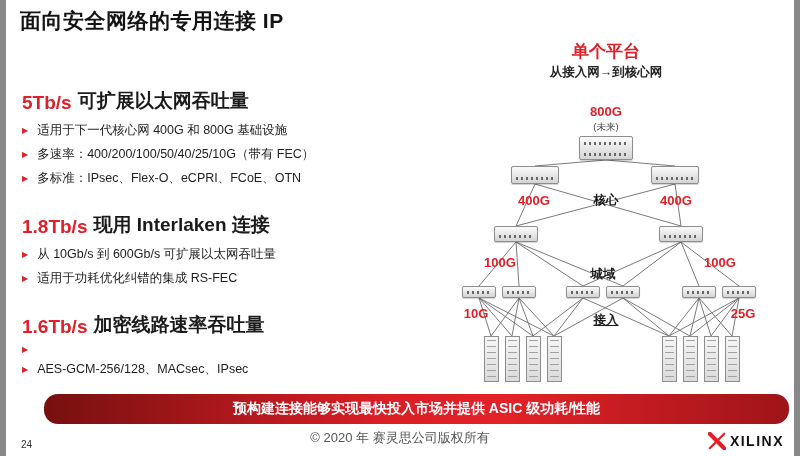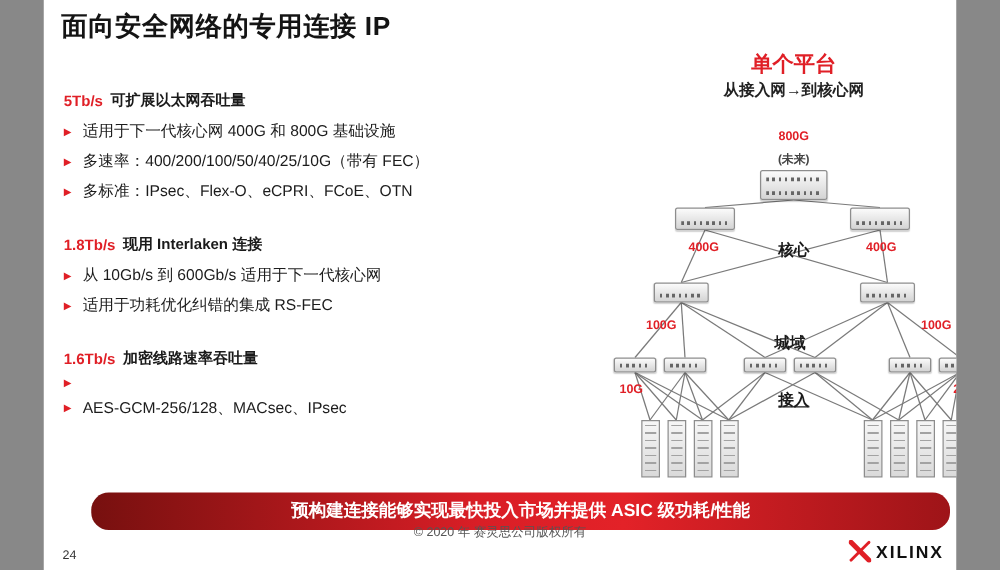--- a/index.html
+++ b/index.html
@@ -1,38 +1,38 @@
 <!DOCTYPE html>
 <html><head>
 <meta charset="utf-8">
 <style>
   * { box-sizing: border-box; margin: 0; padding: 0; }
   body { background:#888; font-family:"Liberation Sans","DejaVu Sans",sans-serif; }
-  .slide { position:relative; width:730px; height:456px; background:#fff; overflow:hidden; margin:0 auto; }
+  .slide { position:relative; width:788px; height:456px; background:#fff; overflow:hidden; margin:0 auto; }
 
   
   .title { position:absolute; left:14px; top:7px; font-size:21px; font-weight:bold; color:#141414; letter-spacing:.5px; }
 
   
   .content { position:absolute; left:16px; top:72px; width:432px; }
   .sec { margin-bottom:25px; }
-  .sec-head { display:flex; align-items:center; gap:6px; font-size:12px; font-weight:bold; color:#1a1a1a; margin:0 0 8px; white-space:nowrap; }
+  .sec-head { display:flex; align-items:flex-end; gap:6px; font-size:19px; font-weight:bold; color:#1a1a1a; margin:16px 0 8px; white-space:nowrap; }
   .sec-head .hl { color:#E01F26; }
   .sec ul { list-style:none; }
   .sec li { display:flex; align-items:center; gap:9px; font-size:12.5px; color:#1c1c1c; margin:7px 0; white-space:nowrap; }
   .bullet-icon { color:#E01F26; font-size:8px; line-height:1; flex:0 0 auto; }
 
   
   .diagram { position:absolute; left:448px; top:40px; width:350px; height:352px; }
   .dlabel { position:absolute; transform:translateX(-50%); font-weight:bold; white-space:nowrap; }
   .dtitle { top:0; left:152px; font-size:17px; color:#E01F26; }
   .dsub   { top:24px; left:152px; font-size:12.5px; color:#222; }
-  .red-lbl { color:#E01F26; font-size:10px; }
+  .red-lbl { color:#E01F26; font-size:13px; }
   .blk-lbl { color:#1a1a1a; font-size:12.5px; }
-  .sm-lbl  { color:#444; font-size:9.5px; font-weight:bold; }
+  .sm-lbl  { color:#444; font-size:9.5px; font-weight:normal; }
 
   .lines { position:absolute; left:0; top:0; }
 
   .sw { position:absolute; background:linear-gradient(180deg,#fbfbfb,#d4d4d4); border:1px solid #8d8d8d; border-radius:2px; box-shadow:0 1px 1px rgba(0,0,0,.18); }
   .sw::after { content:""; position:absolute; left:4px; right:4px; bottom:3px; height:3px;
                background:repeating-linear-gradient(90deg,#666 0 2px,transparent 2px 5px); }
   .sw-lg::before { content:""; position:absolute; left:4px; right:4px; top:5px; height:3px;
                background:repeating-linear-gradient(90deg,#666 0 2px,transparent 2px 5px); }
 
   .rack { position:absolute; width:15px; height:46px; background:linear-gradient(180deg,#f6f6f6,#dadada); border:1px solid #8d8d8d; }
@@ -40,21 +40,21 @@
                background:repeating-linear-gradient(180deg,#a2a2a2 0 1px,transparent 1px 6px); }
 
   
   .banner { position:absolute; left:38px; right:5px; top:394px; height:30px;
             background:linear-gradient(90deg,#77100f,#d91e26 45%,#e32228 62%,#9e1418);
             display:flex; align-items:center; justify-content:center;
             color:#fff; font-weight:bold; font-size:14px; white-space:nowrap;border-radius:14px; }
 
   
   .pagenum { position:absolute; left:15px; bottom:6px; font-size:10px; color:#333; }
-  .copyright { position:absolute; left:50%; transform:translateX(-50%); bottom:23px; font-size:10px; color:#555; white-space:nowrap; }
+  .copyright { position:absolute; left:50%; transform:translateX(-50%); bottom:9px; font-size:13px; color:#555; white-space:nowrap; }
   .watermark { position:absolute; right:48px; bottom:20px; font-size:26px; font-weight:bold; color:#E01F26; opacity:.55; letter-spacing:2px; z-index:5; }
   .logo { position:absolute; right:10px; bottom:6px; display:flex; align-items:center; gap:4px;margin-top:44px; }
   .logo-text { font-size:14px; font-weight:bold; letter-spacing:1.5px; color:#101010; }
 </style>
 </head>
 <body>
 
 <div class="slide">
 
   <h1 class="title">面向安全网络的专用连接 IP</h1>
@@ -83,21 +83,21 @@
     </div>
 
     <div class="sec">
       <h2 class="sec-head">
         <span class="hl">1.8Tb/s</span>
         <span>现用 Interlaken 连接</span>
       </h2>
       <ul>
         <li>
             <span class="bullet-icon">▶</span>
-            <span>从 10Gb/s 到 600Gb/s 适用于下一代核心网</span>
+            <span>从 10Gb/s 到 600Gb/s 可扩展以太网吞吐量</span>
           </li>
         <li>
             <span class="bullet-icon">▶</span>
             <span>适用于功耗优化纠错的集成 RS-FEC</span>
           </li>
       </ul>
     </div>
 
     <div class="sec">
       <h2 class="sec-head">

